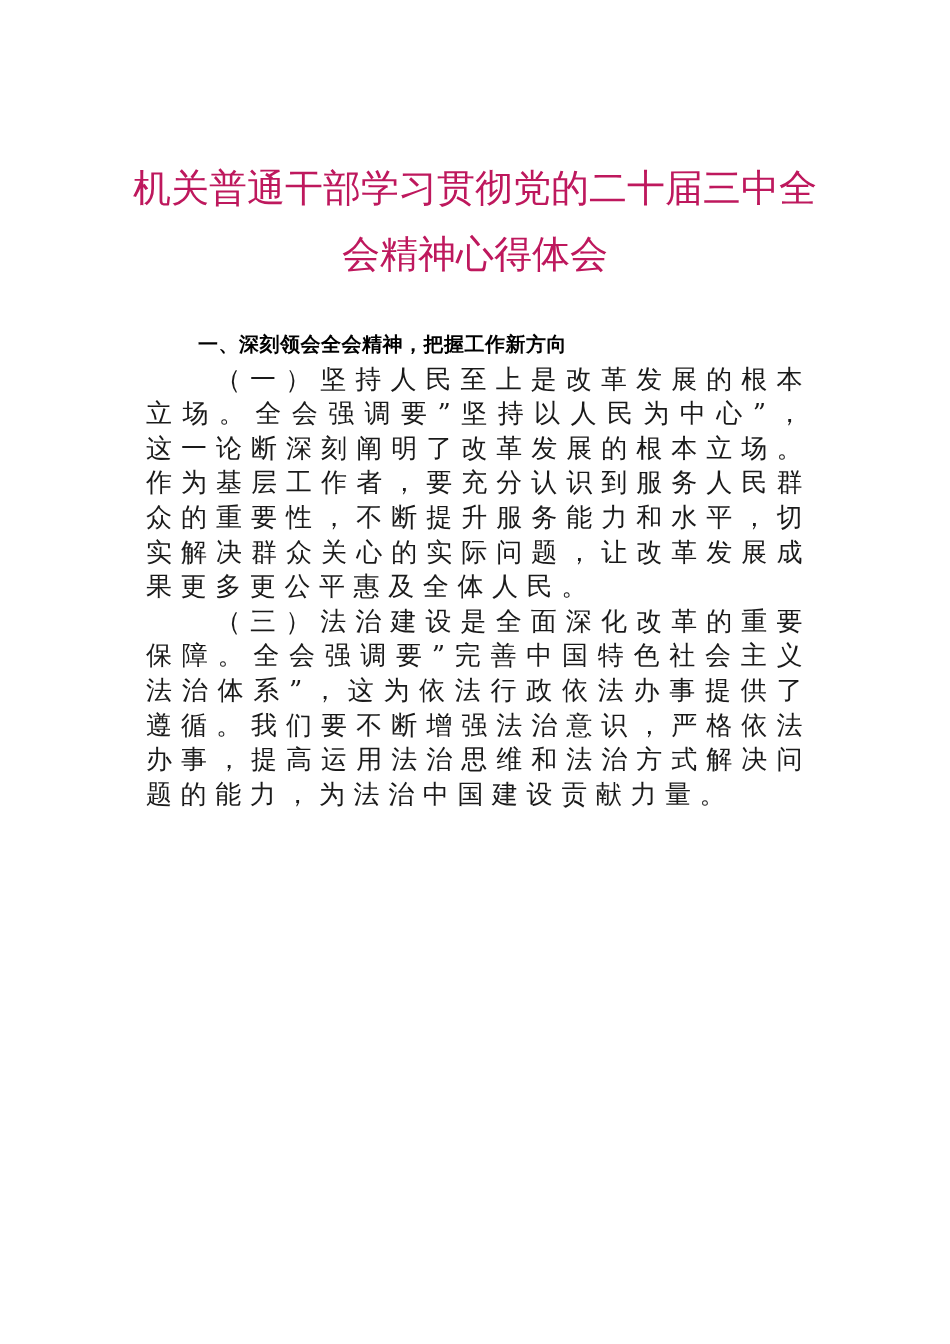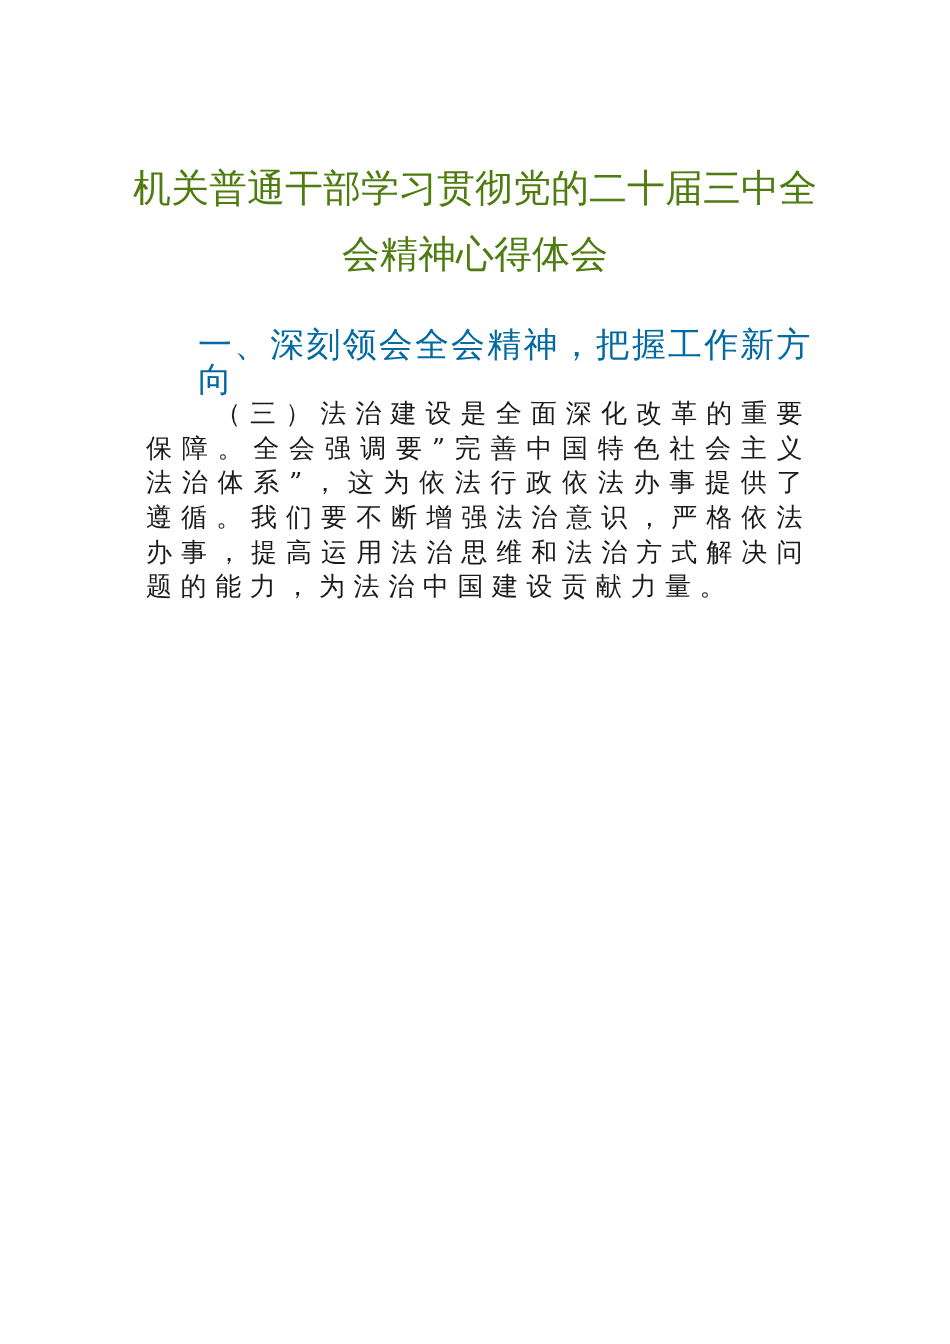--- a/index.html
+++ b/index.html
@@ -1,45 +1,47 @@
 <!DOCTYPE html>
 <html><head>
 <meta charset="utf-8">
 <style>
   html, body { margin: 0; padding: 0; background: #ffffff; }
   body { width: 950px; height: 1344px; position: relative; overflow: hidden; }
   .page { position: absolute; left: 0; top: 0; width: 950px; height: 1344px; background: #fff; }
   .title {
     position: absolute; left: 0; width: 950px; text-align: center;
     font-family: "DejaVu Sans", "Liberation Sans", sans-serif;
-    font-size: 38px; color: #4d7c0f; line-height: 44px; letter-spacing: 0px;
+    font-size: 38px; color: #be185d; line-height: 44px; letter-spacing: 0px;
   }
   .title.l1 { top: 166px; }
   .title.l2 { top: 232px; }
   .body-text {
     position: absolute; left: 146px; width: 665px;
     font-family: "DejaVu Serif", "Liberation Serif", serif;
     font-size: 26px; color: #1a1a1a;
     line-height: 34.6px;
     letter-spacing: 8.6px;
     text-align: justify;
   }
   .para { margin: 0; text-indent: 69px; }
   .heading {
     margin: 0; padding-left: 52px;
     font-family: "DejaVu Sans", "Liberation Sans", sans-serif;
-    font-size: 34px; letter-spacing: 0.5px; color: #0369a1;
+    font-size: 20px; letter-spacing: 0.5px; color: #000000;
     line-height: 34.6px;
+    font-weight: bold;
   }
 </style>
 </head>
 <body>
 
 <div class="page">
   <div class="title l1">机关普通干部学习贯彻党的二十届三中全</div>
   <div class="title l2">会精神心得体会</div>
 
   <div class="body-text" style="top:327px;">
     <p class="heading">一、深刻领会全会精神，把握工作新方向</p>
+    <p class="para">（一）坚持人民至上是改革发展的根本立场。全会强调要”坚持以人民为中心”，这一论断深刻阐明了改革发展的根本立场。作为基层工作者，要充分认识到服务人民群众的重要性，不断提升服务能力和水平，切实解决群众关心的实际问题，让改革发展成果更多更公平惠及全体人民。</p>
     <p class="para">（三）法治建设是全面深化改革的重要保障。全会强调要”完善中国特色社会主义法治体系”，这为依法行政依法办事提供了遵循。我们要不断增强法治意识，严格依法办事，提高运用法治思维和法治方式解决问题的能力，为法治中国建设贡献力量。</p>
 
   </div>
 </div>
 
 </body></html>

